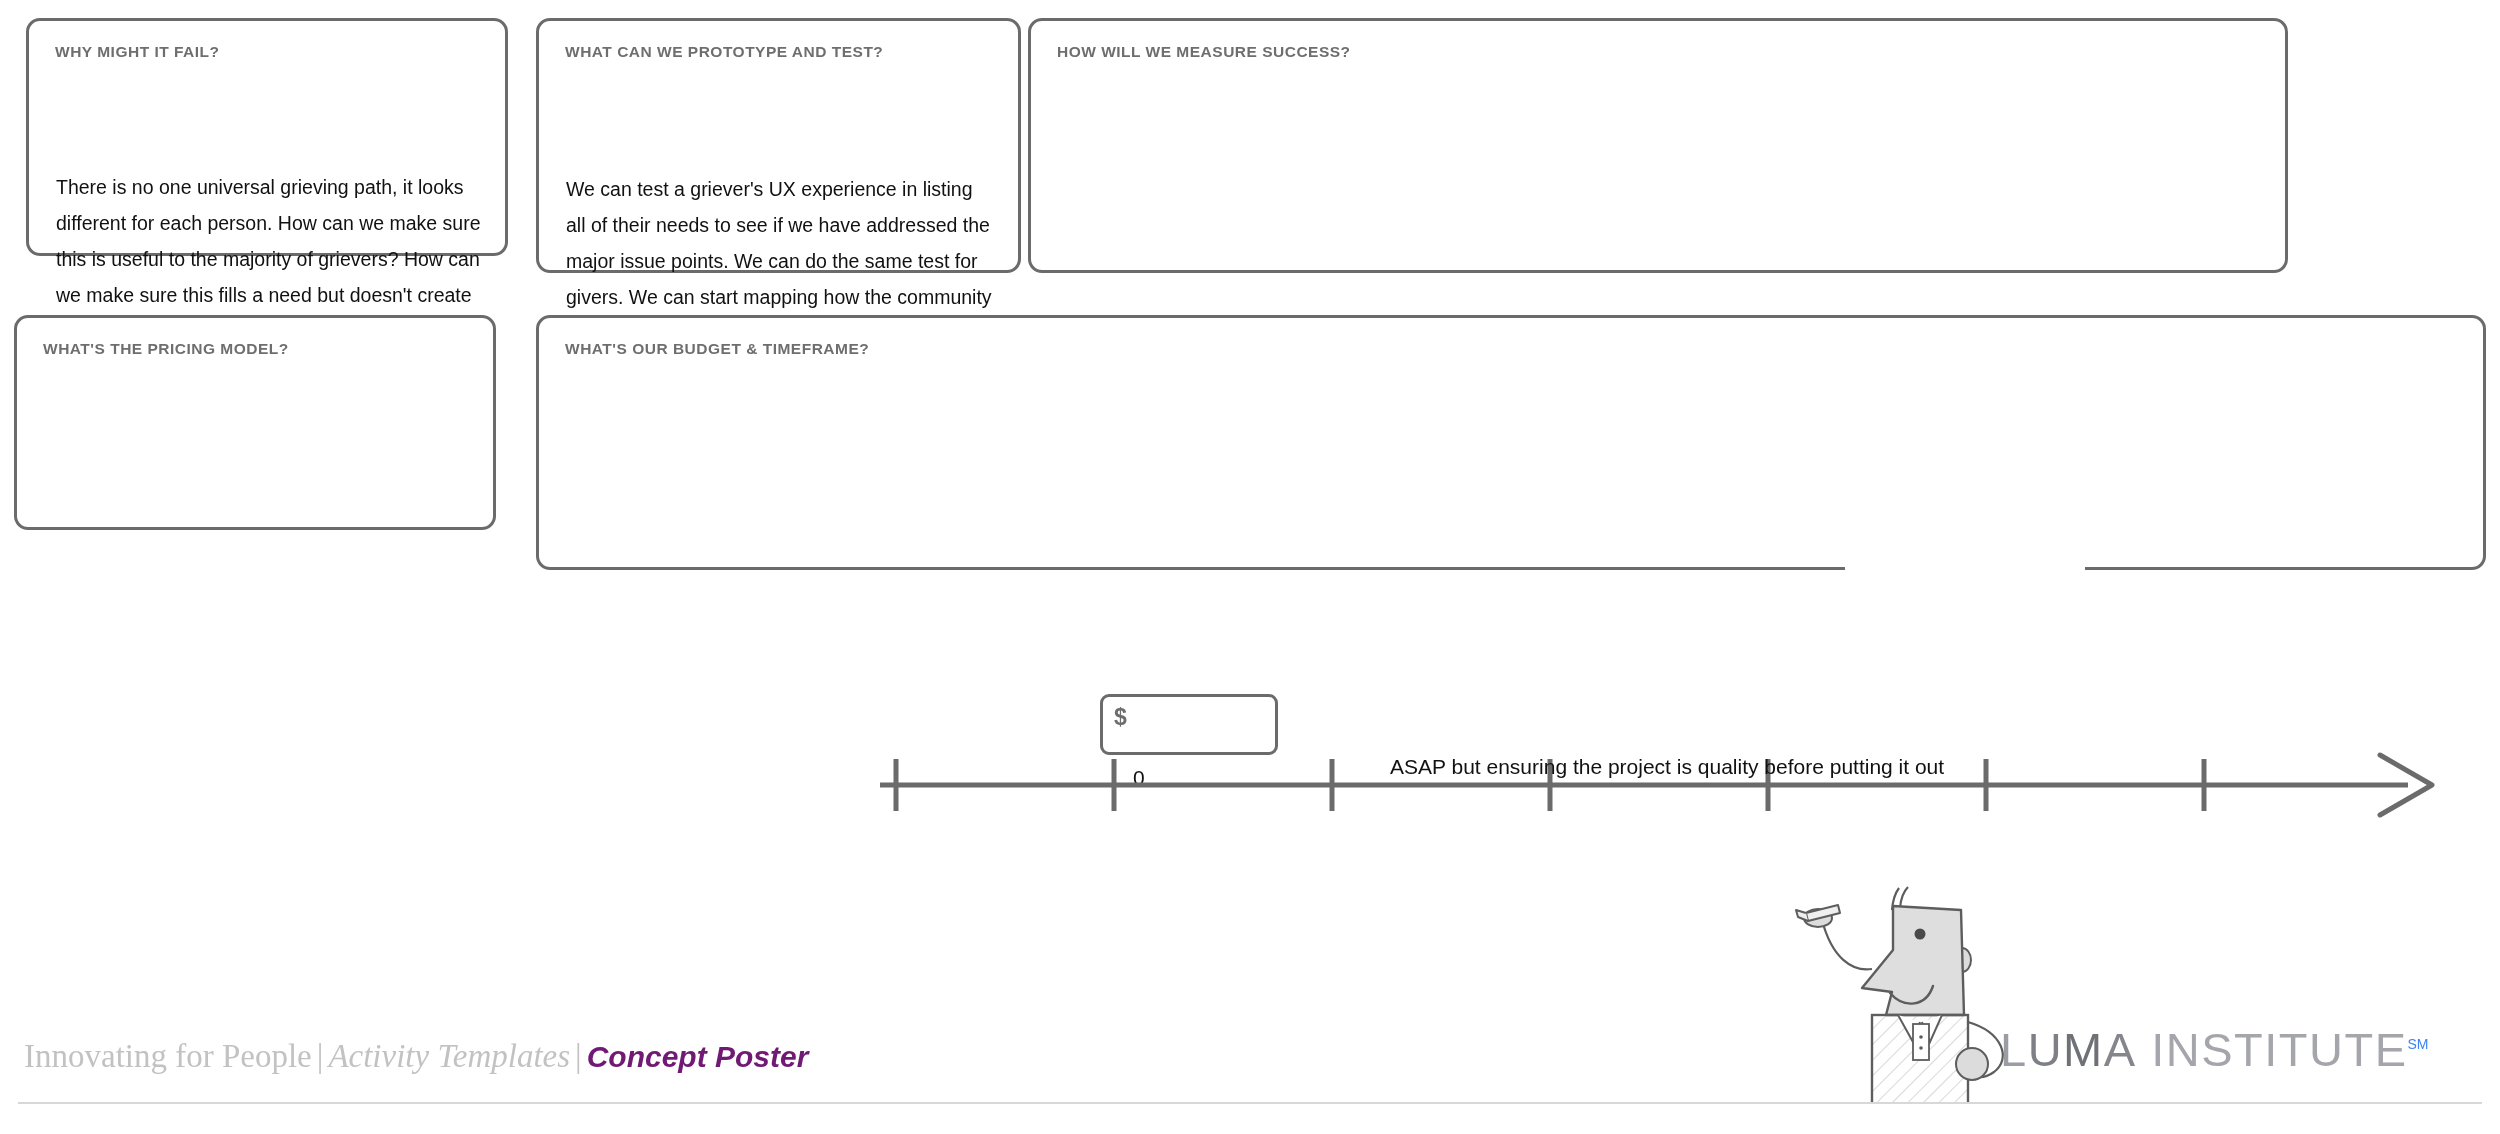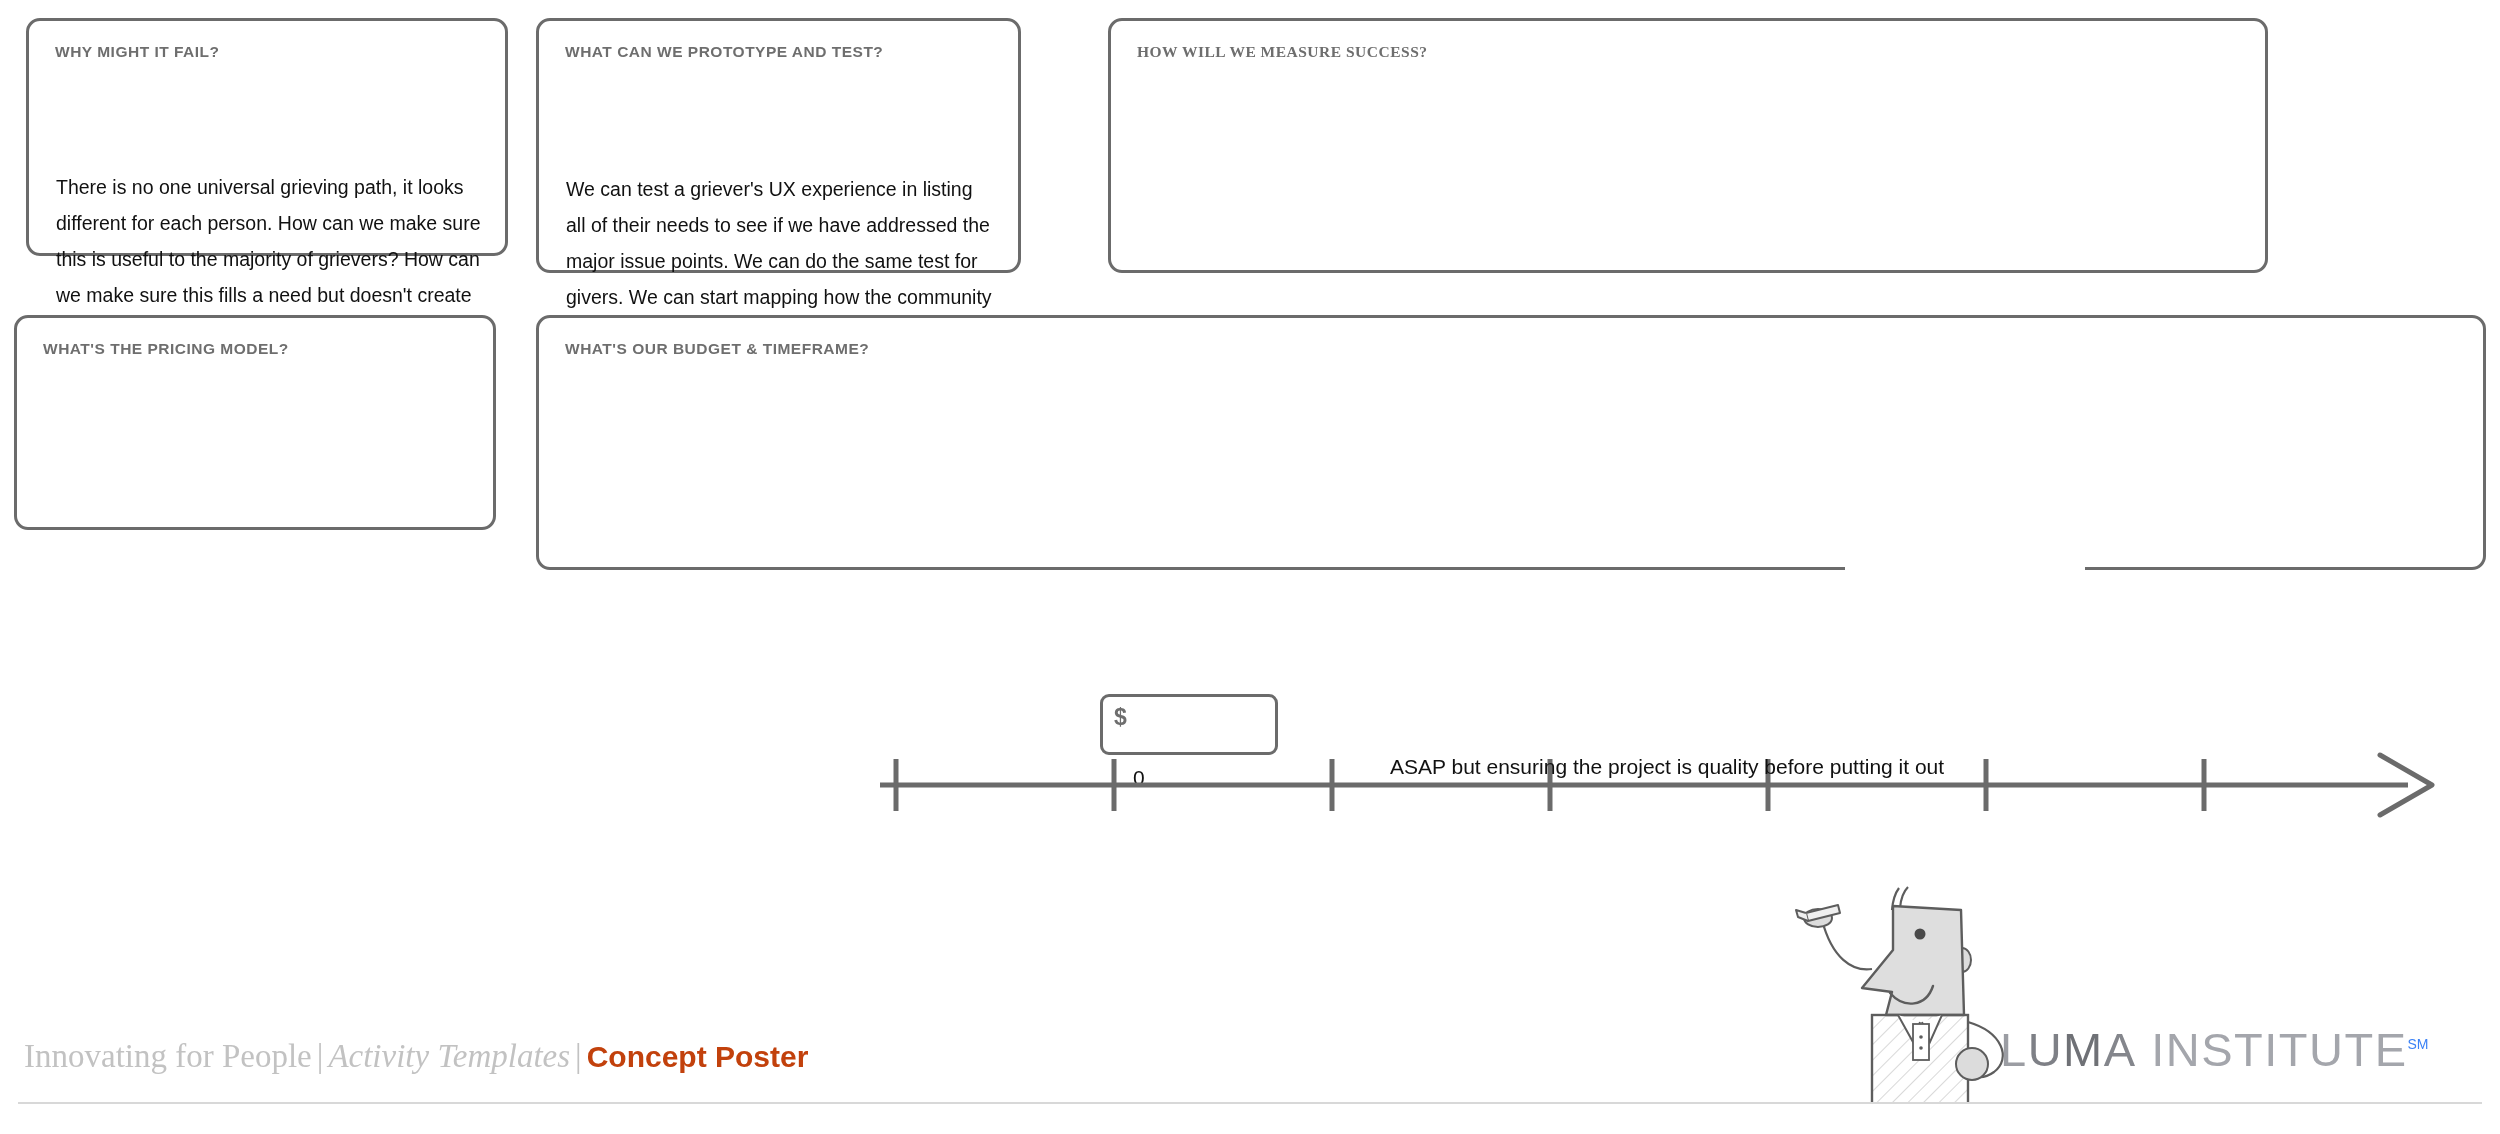--- a/index.html
+++ b/index.html
@@ -39,21 +39,21 @@
     left: 27px;
     right: 22px;
     font-size: 19.5px;
     line-height: 36px;
     color: #111111;
   }
 
   
   #panel-fail       { left: 26px;   top: 18px;  width: 482px;  height: 238px; }
   #panel-prototype  { left: 536px;  top: 18px;  width: 485px;  height: 255px; }
-  #panel-measure    { left: 1108px; top: 18px;  width: 1160px; height: 255px; font-family: Liberation Serif, serif; }
+  #panel-measure    { left: 1028px; top: 18px;  width: 1260px; height: 255px; }
   #panel-pricing    { left: 14px;   top: 315px; width: 482px;  height: 215px; text-align: right; }
   #panel-budget     { left: 536px;  top: 315px; width: 1950px; height: 255px; }
 
   #panel-fail .panel-body      { top: 148px; }
   #panel-prototype .panel-body { top: 150px; }
   #panel-measure .panel-body   { top: 168px; }
   #panel-pricing .panel-body   { top: 265px; left: 38px; }
 
   
   .border-mask {
@@ -137,21 +137,22 @@
     font-size: 33px;
   }
   .ft-sep {
     font-family: "Liberation Serif", serif;
     font-size: 33px;
     padding: 0 5px;
   }
   .ft-bold {
     font-size: 30px;
     font-weight: bold;
-    color: #c2410c;
+    color: #701a75;
+    font-style: italic;
   }
 
   
   .luma-logo {
     position: absolute;
     left: 2000px;
     top: 1022px;
     white-space: nowrap;
     font-size: 47px;
     letter-spacing: 1.5px;

